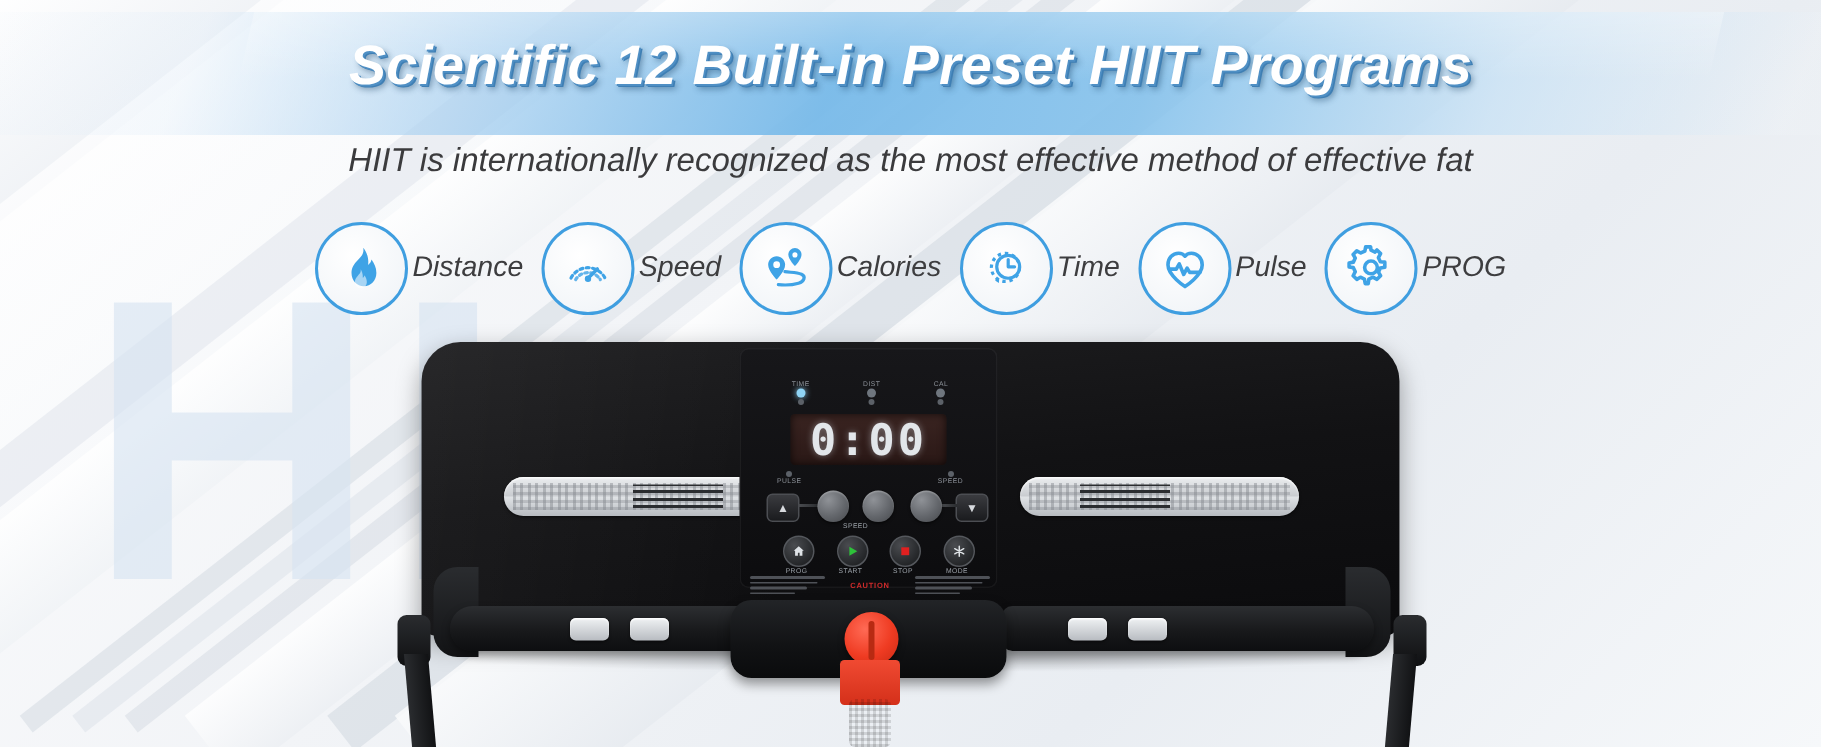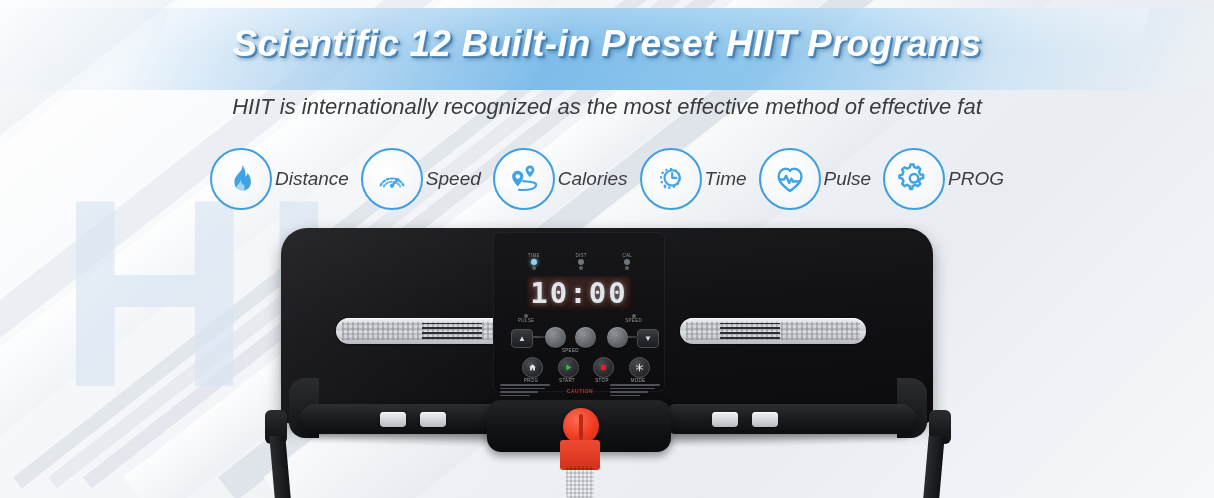--- a/index.html
+++ b/index.html
@@ -541,21 +541,21 @@
           <div class="ind-dot2"></div>
       </div>
       <div class="ind">
         <div class="ind-label">CAL</div>
         <div class="ind-dot"></div>
           <div class="ind-dot2"></div>
       </div>
     </div>
 
     <div class="lcd">
-      <span class="lcd-text">10:00</span>
+      <span class="lcd-text">0:00</span>
     </div>
 
     <div class="panel-indicators2">
       <div class="ind">
         <div class="ind-dot2"></div>
         <div class="ind-label">PULSE</div>
       </div>
       <div class="ind">
         <div class="ind-dot2"></div>
         <div class="ind-label">SPEED</div>

